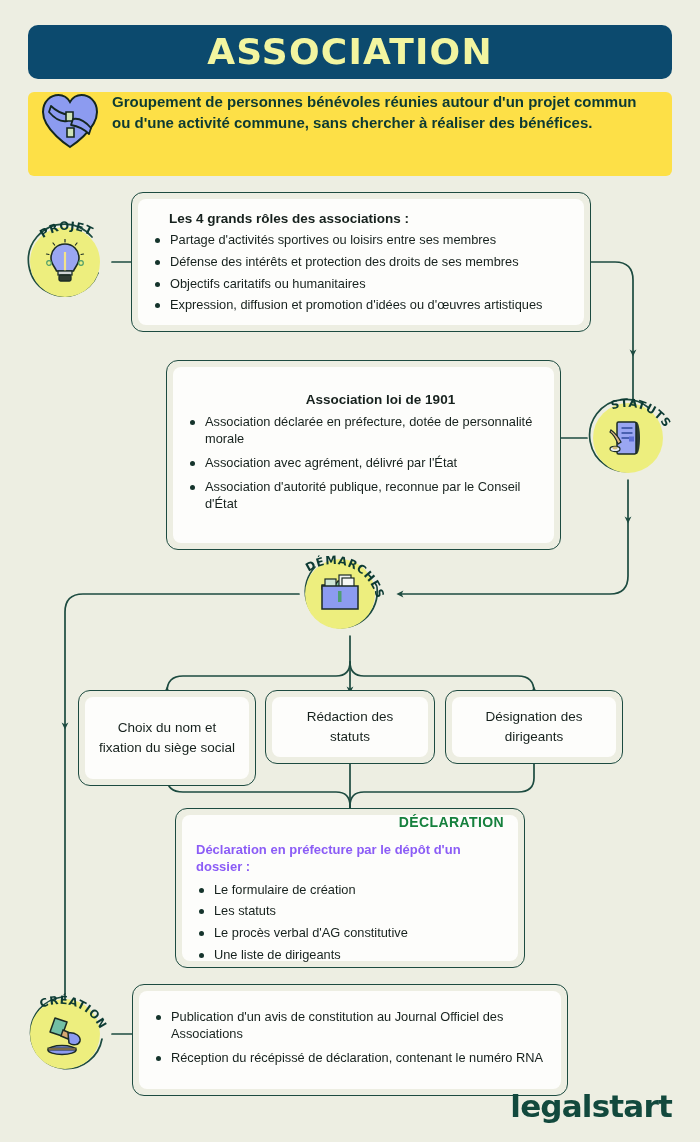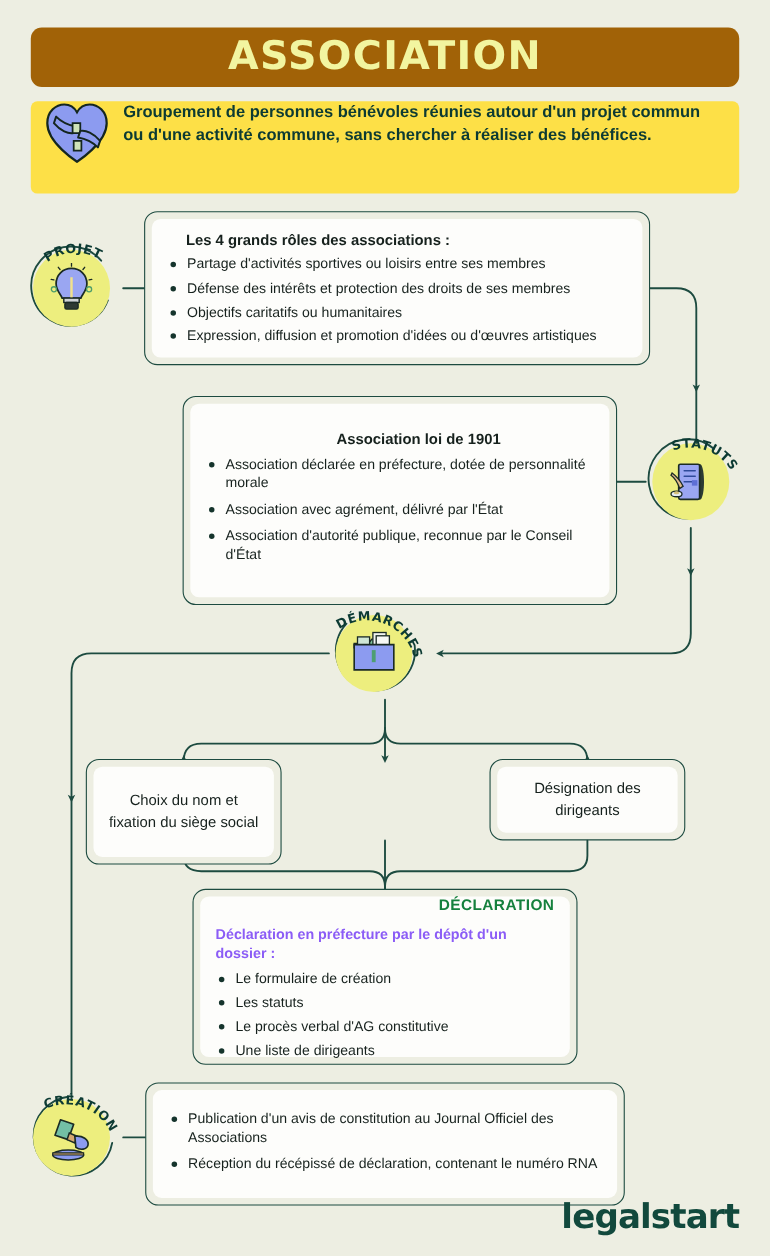--- a/index.html
+++ b/index.html
@@ -27,21 +27,21 @@
     width: 700px; height: 1142px;
     pointer-events: none;
     z-index: 1;
   }
 
   
   .header-bar {
     position: absolute;
     left: 28px; top: 25px;
     width: 644px; height: 54px;
-    background: #a16207;
+    background: #0c4a6e;
     border-radius: 10px;
     display: flex;
     align-items: center;
     justify-content: center;
     z-index: 4;
   }
   .header-title {
     color: #f2f5a0;
     font-size: 36px;
     font-weight: 800;
@@ -356,20 +356,25 @@
         </defs>
       <text><textPath href="#arcDem" startOffset="2%">DÉMARCHES</textPath></text>
     </svg>
   </div>
 
   <div class="card" style="left:78px; top:690px; width:178px; height:96px;">
     <div class="card-inner center">
       <div class="plain-label">Choix du nom et fixation du siège social</div>
     </div>
   </div>
+  <div class="card" style="left:265px; top:690px; width:170px; height:74px;">
+    <div class="card-inner center">
+      <div class="plain-label">Rédaction des statuts</div>
+    </div>
+  </div>
   <div class="card" style="left:445px; top:690px; width:178px; height:74px;">
     <div class="card-inner center">
       <div class="plain-label">Désignation des dirigeants</div>
     </div>
   </div>
 
   <div class="card" style="left:175px; top:808px; width:350px; height:160px;">
     <div class="card-inner">
       <p class="card-title declaration">DÉCLARATION</p>
       <p class="card-lead">Déclaration en préfecture par le dépôt d'un dossier :</p>

